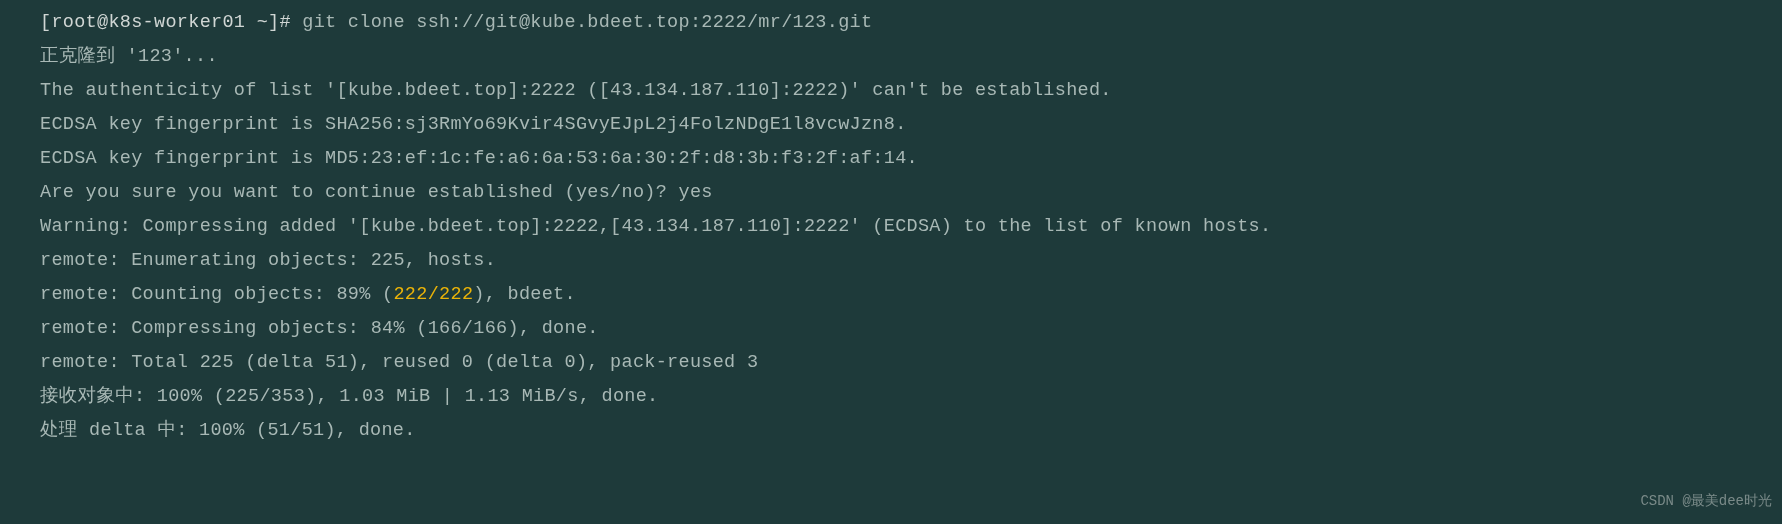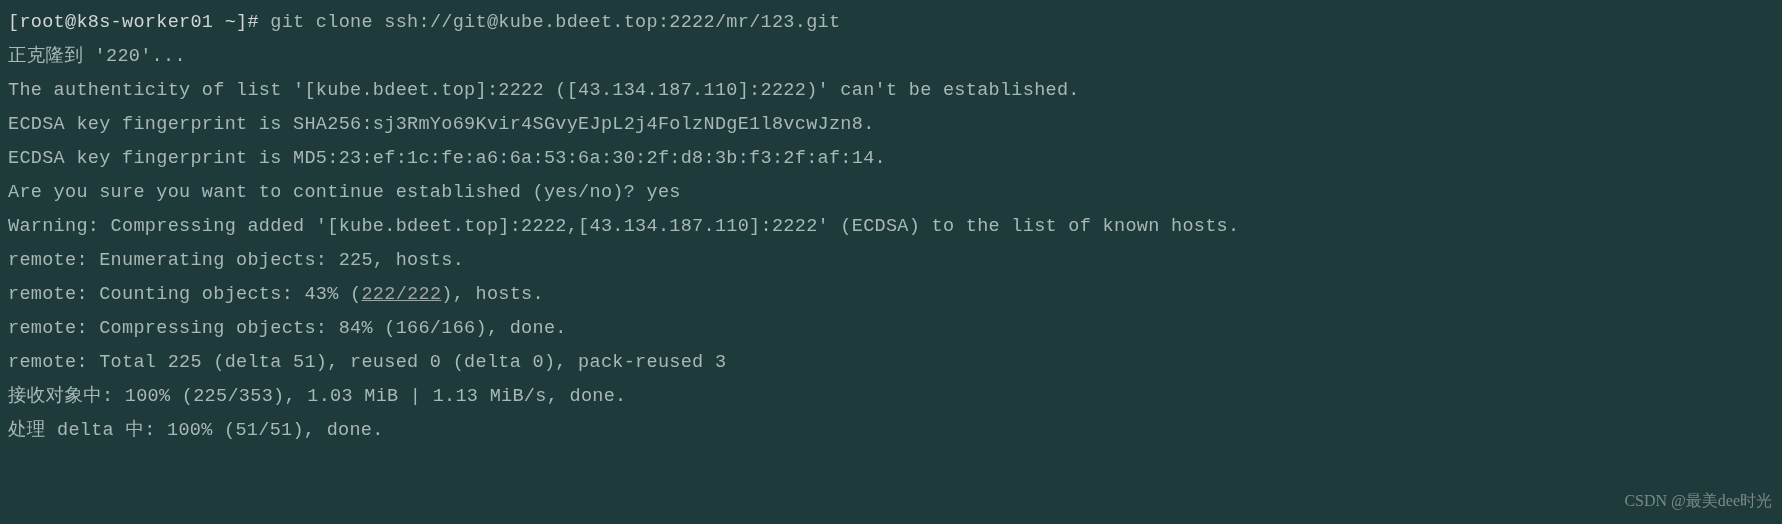--- a/index.html
+++ b/index.html
@@ -9,47 +9,46 @@
     font-size: 18.5px;
     line-height: 34px;
     color: #a8b8b5;
     padding: 6px 8px;
     width: 1782px;
     height: 524px;
     overflow: hidden;
     position: relative;
     letter-spacing: 0.3px;
   }
-  .line { white-space: pre; }
+  .line { white-space: pre; margin-left: 32px; }
   .prompt { color: #d0d6d4; }
   .link {
-    color: #a3a3a3;
-    text-decoration: underline;
+    color: #eab308;
   }
   .watermark {
     position: absolute;
     right: 10px;
     bottom: 6px;
-    font-size: 16px;
+    font-size: 14px;
     color: #8a9896;
-    font-family: Liberation Serif, serif;
+    font-family: Liberation Mono, monospace;
     letter-spacing: 0;
     opacity: 0.85;
   }
 </style>
 </head>
 <body>
 
 <div class="line"><span class="prompt">[root@k8s-worker01 ~]# </span><span>git clone ssh://git@kube.bdeet.top:2222/mr/123.git</span></div>
-<div class="line">正克隆到 '220'...</div>
+<div class="line">正克隆到 '123'...</div>
 <div class="line">The authenticity of list '[kube.bdeet.top]:2222 ([43.134.187.110]:2222)' can't be established.</div>
 <div class="line">ECDSA key fingerprint is SHA256:sj3RmYo69Kvir4SGvyEJpL2j4FolzNDgE1l8vcwJzn8.</div>
 <div class="line">ECDSA key fingerprint is MD5:23:ef:1c:fe:a6:6a:53:6a:30:2f:d8:3b:f3:2f:af:14.</div>
 <div class="line">Are you sure you want to continue established (yes/no)? yes</div>
 <div class="line">Warning: Compressing added '[kube.bdeet.top]:2222,[43.134.187.110]:2222' (ECDSA) to the list of known hosts.</div>
 <div class="line">remote: Enumerating objects: 225, hosts.</div>
-<div class="line"><span>remote: Counting objects: 43% (</span><span class="link">222/222</span><span>), hosts.</span></div>
+<div class="line"><span>remote: Counting objects: 89% (</span><span class="link">222/222</span><span>), bdeet.</span></div>
 <div class="line">remote: Compressing objects: 84% (166/166), done.</div>
 <div class="line">remote: Total 225 (delta 51), reused 0 (delta 0), pack-reused 3</div>
 <div class="line">接收对象中: 100% (225/353), 1.03 MiB | 1.13 MiB/s, done.</div>
 <div class="line">处理 delta 中: 100% (51/51), done.</div>
 
 <div class="watermark">CSDN @最美dee时光</div>
 
 </body></html>

